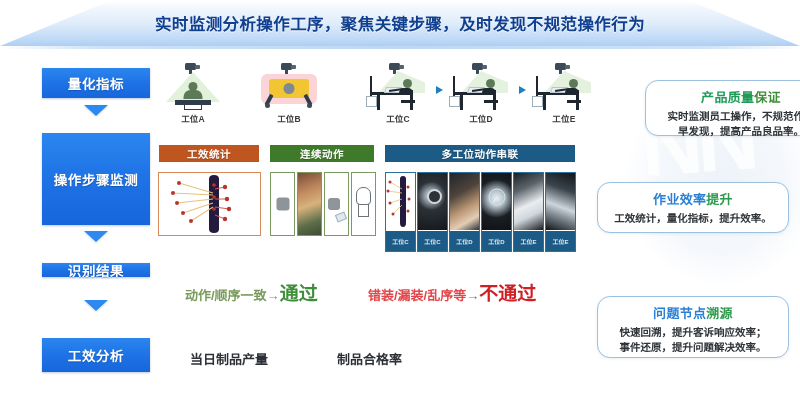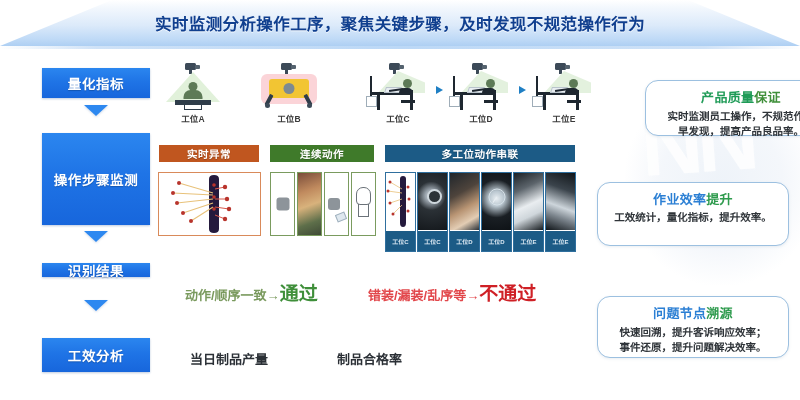--- a/index.html
+++ b/index.html
@@ -186,21 +186,21 @@
   .met-1{left:190px;font-family:Liberation Mono, monospace;} .met-2{left:337px;} .met-3{left:466px;}
 
   
   .card{
     position:absolute;left:597px;width:192px;
     background:#fff;border:1.4px solid #9cc0e0;border-radius:13px;
     box-shadow:0 1px 3px rgba(90,120,155,.13);
     z-index:2;padding:6px 7px 7px;box-sizing:border-box;
   }
   .c-1{top:80px;height:56px;margin-left:48px;}
-  .c-2{top:182px;height:64px;font-family:Liberation Mono, monospace;}
+  .c-2{top:182px;height:51px;}
   .c-3{top:296px;height:62px;}
   .card-title{
     text-align:center;font-size:13px;font-weight:bold;letter-spacing:.3px;margin-bottom:3px;
   }
   .card-body{
     text-align:center;font-size:10.5px;line-height:1.42;color:#2f3439;font-weight:bold;
   }
   .t-a .k1{color:#1f9b57;} .t-a .k2{color:#3f8f3a;}
   .t-b .k1{color:#2b7fd4;} .t-b .k2{color:#2f9b4e;}
   .t-c .k1{color:#2b7fd4;} .t-c .k2{color:#2f9b4e;}
@@ -328,21 +328,21 @@
         <div class="cd-arm"></div>
         <div class="cd-chair"></div>
         <div class="cd-chair-s"></div>
         <div class="cd-box"></div>
       </div>
       <div class="ws-cap">工位E</div>
     </div>
 
   </div>
 
-  <div class="cat cat-1">实时异常</div>
+  <div class="cat cat-1">工效统计</div>
   <div class="cat cat-3">多工位动作串联</div>
   <div class="cat cat-2">连续动作</div>
 
   <div class="panels">
 
     <div class="p-orange">
       <div class="hand-sk">
         <svg width="100%" height="100%" viewBox="0 0 101 62" preserveAspectRatio="none">
           <rect x="0" y="0" width="101" height="62" fill="#ffffff"></rect>
           <path d="M50 6 L50 56 Q50 60 55 60 Q60 60 60 56 L60 6 Q60 2 55 2 Q50 2 50 6 Z" fill="#241a3d"></path>

